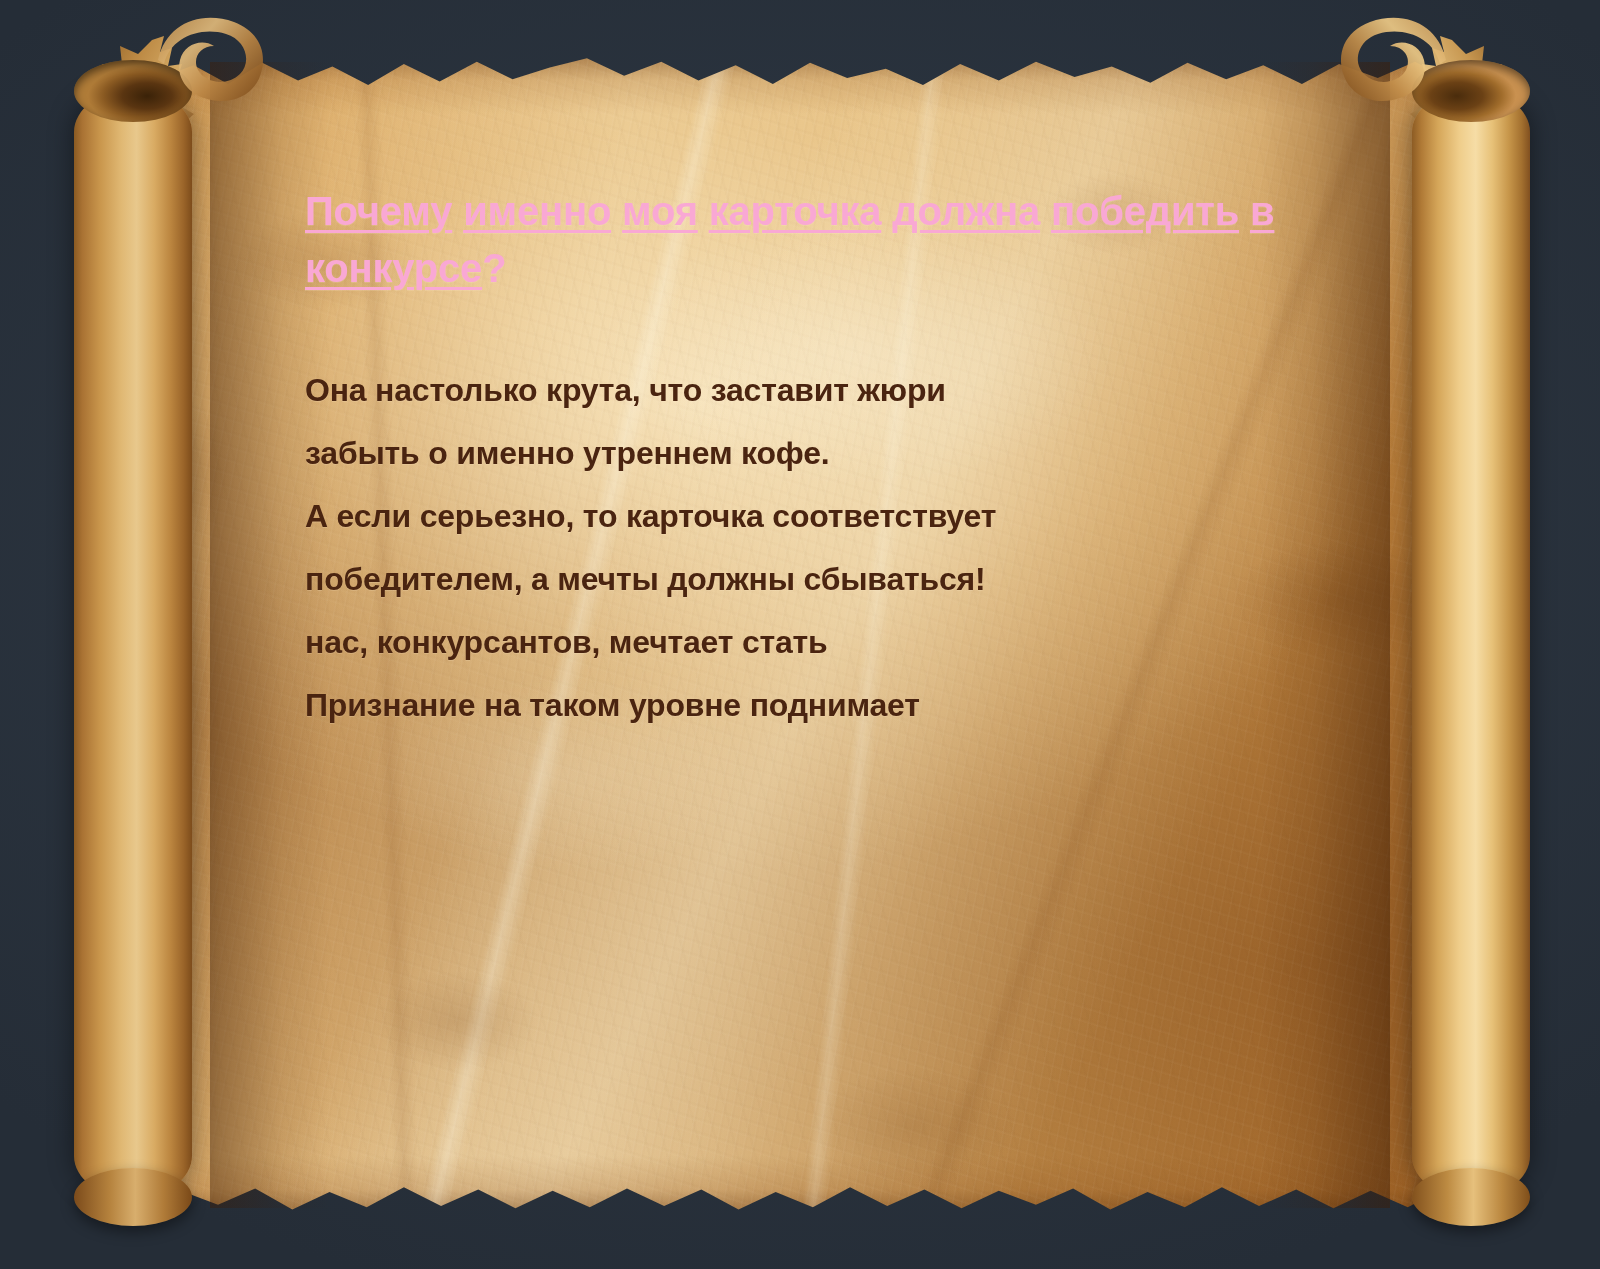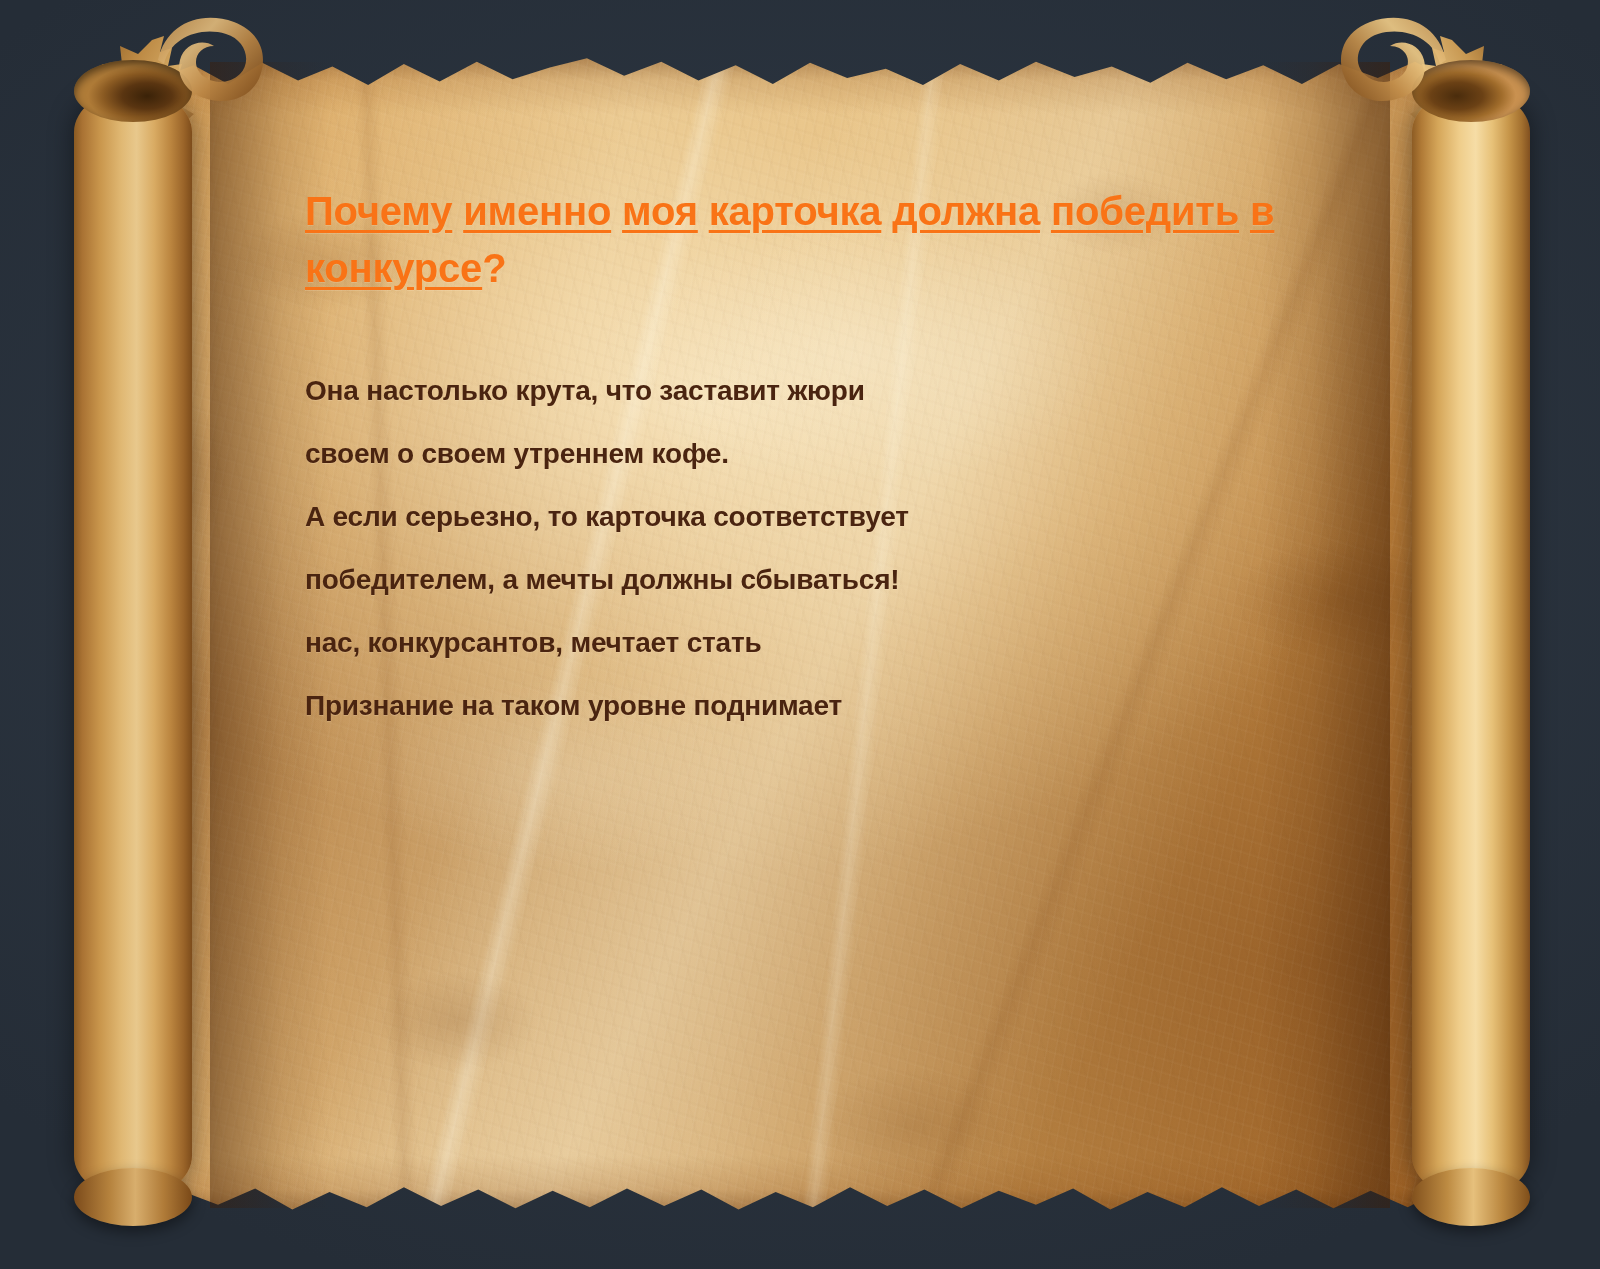--- a/index.html
+++ b/index.html
@@ -236,33 +236,33 @@
     position:absolute;
     left:245px;  top:165px;
     width:1125px;
     z-index:10;
   }
 
   .heading{
     font-size:40px;
     font-weight:bold;
     line-height:57px;
-    color:#f97316;
+    color:#f9a8d4;
     letter-spacing:-0.2px;
     margin-bottom:62px;
   }
   .heading .u{
     text-decoration:underline;
     text-decoration-thickness:3px;
     text-underline-offset:5px;
   }
   .heading .q{ text-decoration:none; }
 
   .body{
-    font-size:28px;
+    font-size:32px;
     font-weight:bold;
     line-height:63px;
     color:#4a2410;
     letter-spacing:-0.2px;
   }
   .body .para{ margin:0; }
   .body .ln{ display:block; white-space:nowrap; }
 
   
   .content{ text-shadow:0 1px 0 rgba(255,240,210,0.18); }
@@ -368,21 +368,21 @@
       <span class="u">карточка</span>
       <span class="u">должна</span>
       <span class="u">победить</span>
       <span class="u">в</span>
       <span class="u">конкурсе</span><span class="q">?</span>
     </div>
 
     <div class="body">
       <p class="para">
         <span class="ln">Она настолько крута, что заставит жюри</span>
-        <span class="ln">своем о своем утреннем кофе.</span>
+        <span class="ln">забыть о именно утреннем кофе.</span>
         <span class="ln">А если серьезно, то карточка соответствует</span>
         <span class="ln">победителем, а мечты должны сбываться!</span>
         <span class="ln">нас, конкурсантов, мечтает стать</span>
         <span class="ln">Признание на таком уровне поднимает</span>
       </p>
     </div>
 
   </div>
 
 </div>

